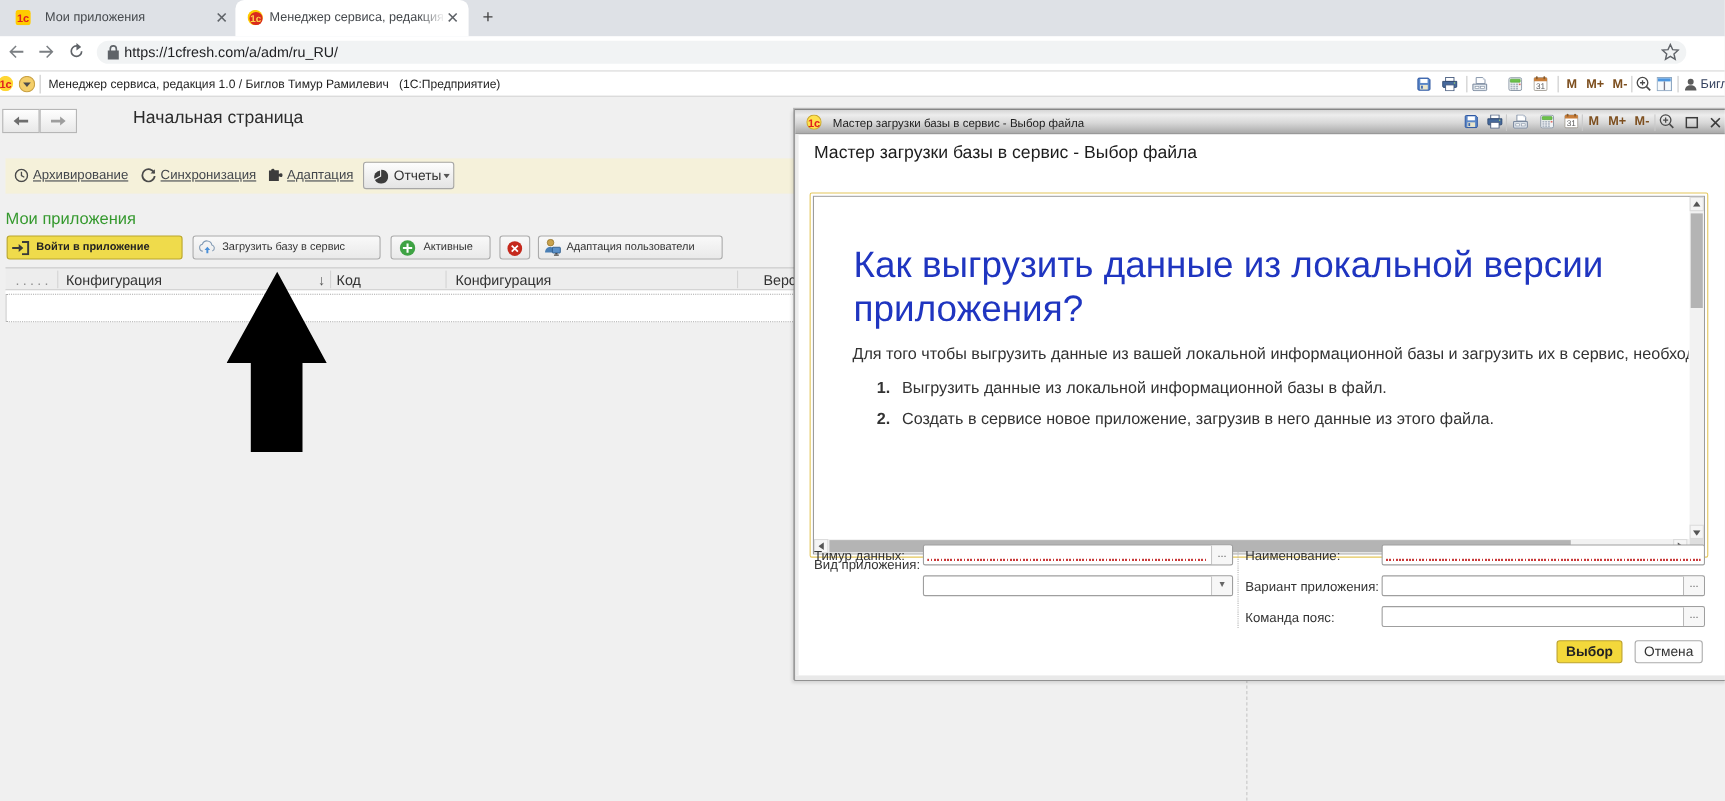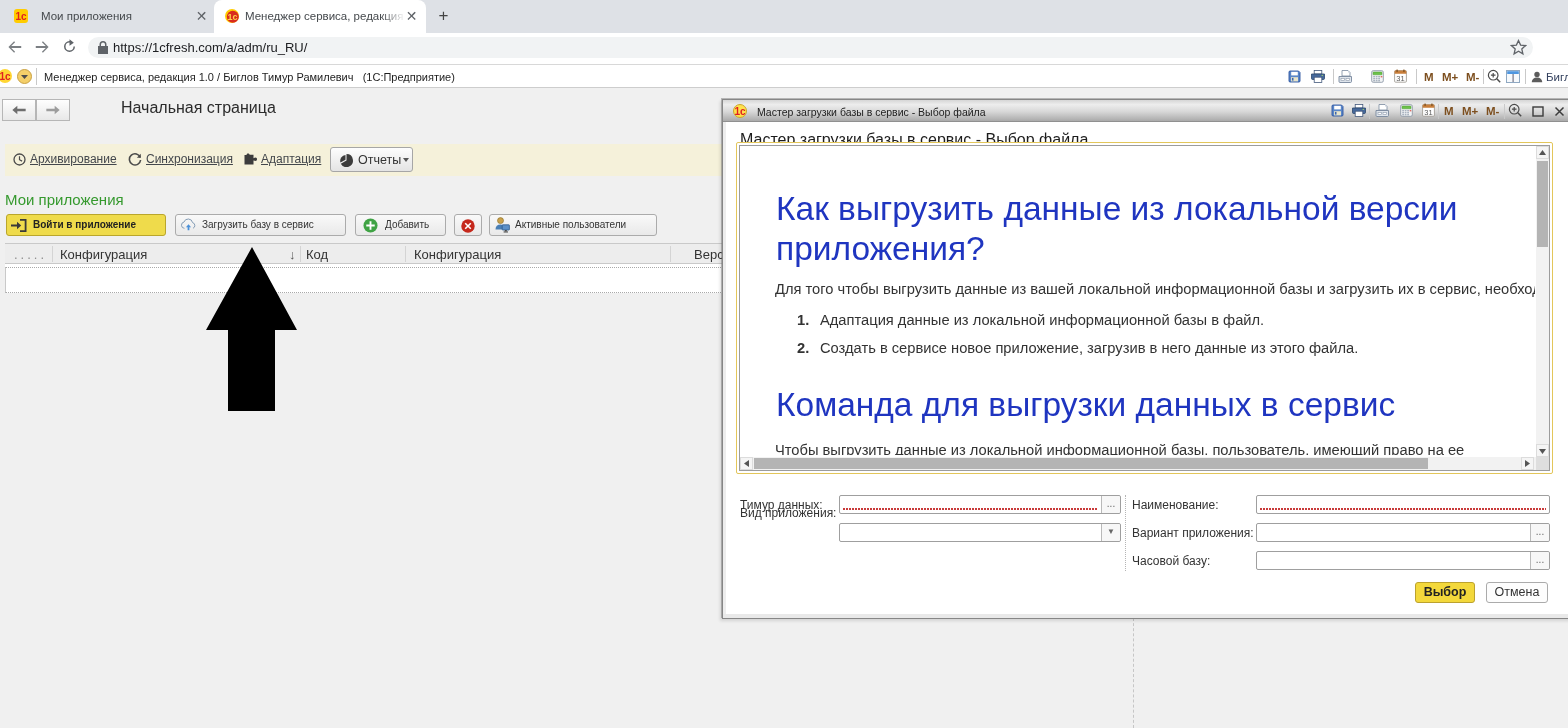--- a/index.html
+++ b/index.html
@@ -61,21 +61,21 @@
 #trow { left:5px; top:176px; width:1558px; height:29px; background:#fff; }
 
 #dashline { left:1133px; top:530px; width:0; height:110px; border-left:1px dashed #c6c6c6; }
 
 
 #dialog { left:722px; top:99px; width:850px; height:520px; background:#fff; border:1px solid #868686; box-shadow:-1px -1px 0 rgba(110,110,110,0.45), -2px 2px 3px rgba(0,0,0,0.12); z-index:10; }
 #dtitlebar { left:0; top:0; width:848px; height:22px; background:linear-gradient(180deg,#d6d6d6 0,#ededed 22%,#d8d8d8 55%,#aaaaaa 100%); border-bottom:1px solid #909090; }
 #dtitletext { left:34px; top:6px; font-size:10.5px; color:#222; }
 #dheading { left:17px; top:31px; font-size:16px; color:#1c1c1c; }
 
-#ybox { left:13px; top:42px; width:817px; height:332px; border:1px solid #e3c65a; border-radius:2px; background:#fff; }
+#ybox { left:13px; top:75px; width:817px; height:332px; border:1px solid #e3c65a; border-radius:2px; background:#fff; }
 #gbox { left:2px; top:2px; width:811px; height:326px; border:1px solid #9c9c9c; }
 
 #hclip { left:0; top:0; width:795px; height:309px; overflow:hidden; background:#fff; }
 .helph { font-size:33.5px; color:#1f35c0; line-height:40px; white-space:nowrap; font-weight:normal; }
 .helpp { font-size:14.7px; color:#333; white-space:nowrap; }
 
 
 .sbtrack { background:#f2f2f2; }
 .sbbtn { background:#f5f5f5; border:1px solid #dcdcdc; }
 .sbthumb { background:#b4b4b4; }
@@ -268,23 +268,23 @@
     </svg>
   <svg class="abs" style="left:495px;top:129px" width="15" height="16" viewBox="0 0 15 16">
       <circle cx="5.5" cy="3.6" r="3" fill="#c9a24d" stroke="#8a6a20" stroke-width="0.6"></circle>
       <path d="M0.5 12.5c0-3.2 2-5 5-5 1.8 0 3.2.7 4 1.9v3.1z" fill="#4a7fb5"></path>
       <rect x="7.2" y="7.8" width="7.2" height="5.2" rx="0.6" fill="#5b90c8" stroke="#2f5c8c" stroke-width="0.8"></rect>
       <rect x="9.8" y="13" width="2" height="1.4" fill="#4a4a4a"></rect>
       <rect x="8.6" y="14.4" width="4.4" height="1.1" fill="#4a4a4a"></rect>
     </svg>
   <div id="btn-enter" class="abs tbtn">Войти в приложение</div>
   <div id="btn-load" class="abs tbtn">Загрузить базу в сервис</div>
-  <div id="btn-add" class="abs tbtn">Добавить</div>
+  <div id="btn-add" class="abs tbtn">Активные</div>
   <div id="btn-del" class="abs tbtn"></div>
-  <div id="btn-users" class="abs tbtn">Активные пользователи</div>
+  <div id="btn-users" class="abs tbtn">Адаптация пользователи</div>
 
   <div id="thead" class="abs">
     <div class="abs th" style="left:9px;color:#909090;letter-spacing:3px">.....</div>
     <div class="abs th" style="left:55px">Конфигурация</div>
     <div class="abs th" style="left:284px;color:#555">↓</div>
     <div class="abs th" style="left:301px">Код</div>
     <div class="abs th" style="left:409px">Конфигурация</div>
     <div class="abs th" style="left:689px">Версия</div>
     <div class="abs thsep" style="left:47px"></div>
     <div class="abs thsep" style="left:295px"></div>
@@ -372,25 +372,23 @@
   <div class="abs" style="left:0;right:0;bottom:0;height:4px;background:#e9e9e9"></div>
   <div class="abs" style="left:0;top:22px;bottom:4px;width:3px;background:#ededed"></div>
   <div id="dheading" class="abs">Мастер загрузки базы в сервис - Выбор файла</div>
 
   <div id="ybox" class="abs">
     <div id="gbox" class="abs">
       <div id="hclip" class="abs">
         <div class="abs helph" style="left:36px;top:43px">Как выгрузить данные из локальной версии<br>приложения?</div>
         <div class="abs helpp" style="left:35px;top:135px">Для того чтобы выгрузить данные из вашей локальной информационной базы и загрузить их в сервис, необходимо:</div>
         <div class="abs helpp" style="left:57px;top:166px;font-weight:bold">1.</div>
-        <div class="abs helpp" style="left:80px;top:166px">Адаптация данные из локальной информационной базы в файл.</div>
+        <div class="abs helpp" style="left:80px;top:166px">Выгрузить данные из локальной информационной базы в файл.</div>
         <div class="abs helpp" style="left:57px;top:194px;font-weight:bold">2.</div>
         <div class="abs helpp" style="left:80px;top:194px">Создать в сервисе новое приложение, загрузив в него данные из этого файла.</div>
-        <div class="abs helph" style="left:36px;top:239px">Команда для выгрузки данных в сервис</div>
-        <div class="abs helpp" style="left:35px;top:296px">Чтобы выгрузить данные из локальной информационной базы, пользователь, имеющий право на ее</div>
       </div>
 
       <div class="abs sbtrack" style="left:796px;top:0;width:13px;height:311px"></div>
       <div class="abs sbbtn" style="left:796px;top:0;width:13px;height:13px"></div>
       <svg class="abs" style="left:799px;top:4px" width="7" height="5" viewBox="0 0 7 5">
           <path d="M3.5 0L7 5H0z" fill="#555"></path>
         </svg>
       <div class="abs sbthumb" style="left:797px;top:15px;width:11px;height:86px"></div>
       <div class="abs sbbtn" style="left:796px;top:298px;width:13px;height:13px"></div>
       <svg class="abs" style="left:799px;top:303px" width="7" height="5" viewBox="0 0 7 5">
@@ -422,19 +420,19 @@
   </div>
   <div class="abs" style="left:402px;top:395px;width:0;height:76px;border-left:1px dotted #b5b5b5"></div>
   <div class="abs flabel" style="left:409px;top:398px">Наименование:</div>
   <div class="abs finput" style="left:533px;top:395px;width:294px;height:19px">
     <div class="reddots"></div>
   </div>
   <div class="abs flabel" style="left:409px;top:426px">Вариант приложения:</div>
   <div class="abs finput" style="left:533px;top:423px;width:294px;height:19px">
     <div class="fbtn">...</div>
   </div>
-  <div class="abs flabel" style="left:409px;top:454px">Часовой базу:</div>
+  <div class="abs flabel" style="left:409px;top:454px">Команда пояс:</div>
   <div class="abs finput" style="left:533px;top:451px;width:294px;height:19px">
     <div class="fbtn">...</div>
   </div>
   <div id="btn-next" class="abs">Выбор</div>
   <div id="btn-cancel" class="abs">Отмена</div>
 </div>
 
 </body></html>

